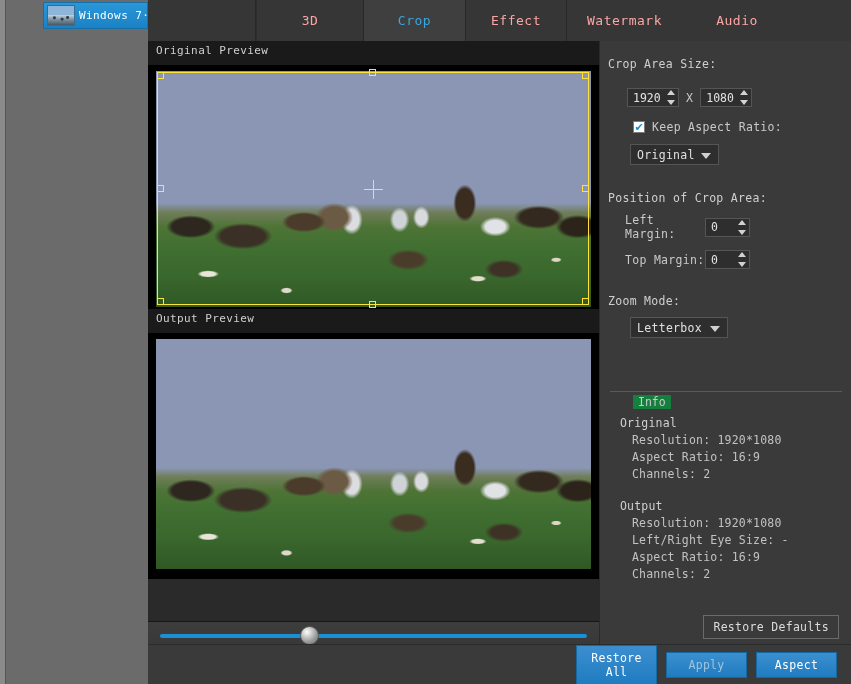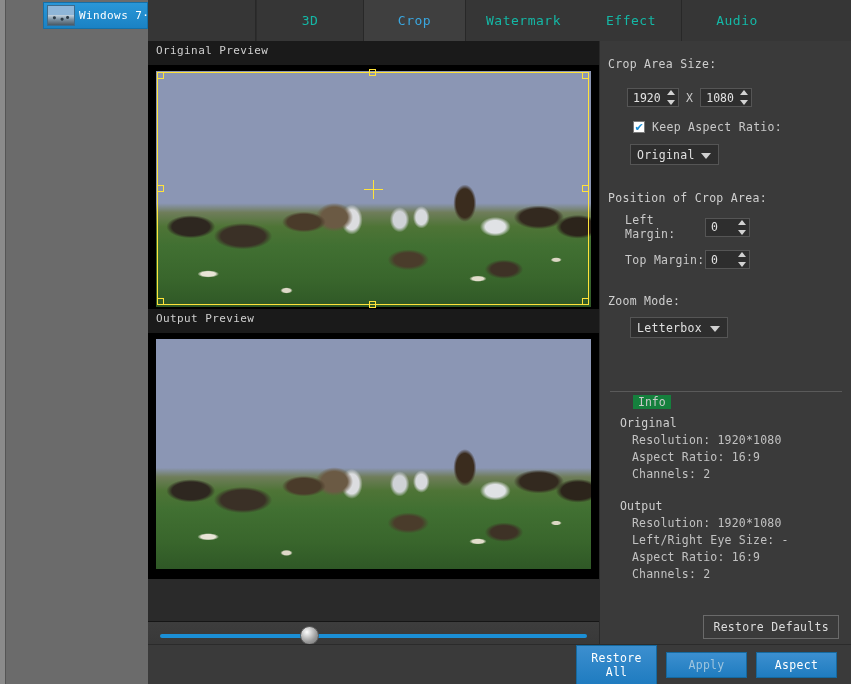--- a/index.html
+++ b/index.html
@@ -52,21 +52,21 @@
 
   
   .tabbar {
     position: absolute; left: 0; top: 0; width: 703px; height: 41px;
     background: #363636;
     display: flex; align-items: stretch;
     border-bottom: 1px solid #1e1e1e;
   }
   .tab {
     flex: 0 0 auto; display: flex; align-items: center; justify-content: center;
-    color: #14b8a6; font-size: 13px; letter-spacing: .5px;
+    color: #fca5a5; font-size: 13px; letter-spacing: .5px;
     border-right: 1px solid #282828;
     box-sizing: border-box;
     cursor: default;
     background: #363636;
   }
   .tab.spacer { flex: 1 1 auto; border-right: none; background: #363636; }
   .tab.w1 { width: 128px; }
   .tab.tab-3d   { width: 108px; border-left: 1px solid #2d2d2d; }
   .tab.active { background: #3f3f3f; color: #3aa7e0; }
   .tab:first-child { border-left: none; }
@@ -290,25 +290,25 @@
   <div class="app">
 
     <div class="tabbar">
       <div class="tab w1 spacer-left" style="width:108px;background:#363636;"></div>
       <div class="tab tab-3d">
         <span>3D</span>
       </div>
       <div class="tab w1 active" style="width:102px;">
         <span>Crop</span>
       </div>
+      <div class="tab w1" style="width:101px;">
+        <span>Effect</span>
+      </div>
       <div class="tab w1" style="width:115px;border-right:none;">
         <span>Watermark</span>
-      </div>
-      <div class="tab w1" style="width:101px;">
-        <span>Effect</span>
       </div>
       <div class="tab w1" style="width:110px;border-right:none;">
         <span>Audio</span>
       </div>
       <div class="tab spacer"></div>
     </div>
 
     <div class="left-col">
 
       <div class="sect-label">Original Preview</div>

